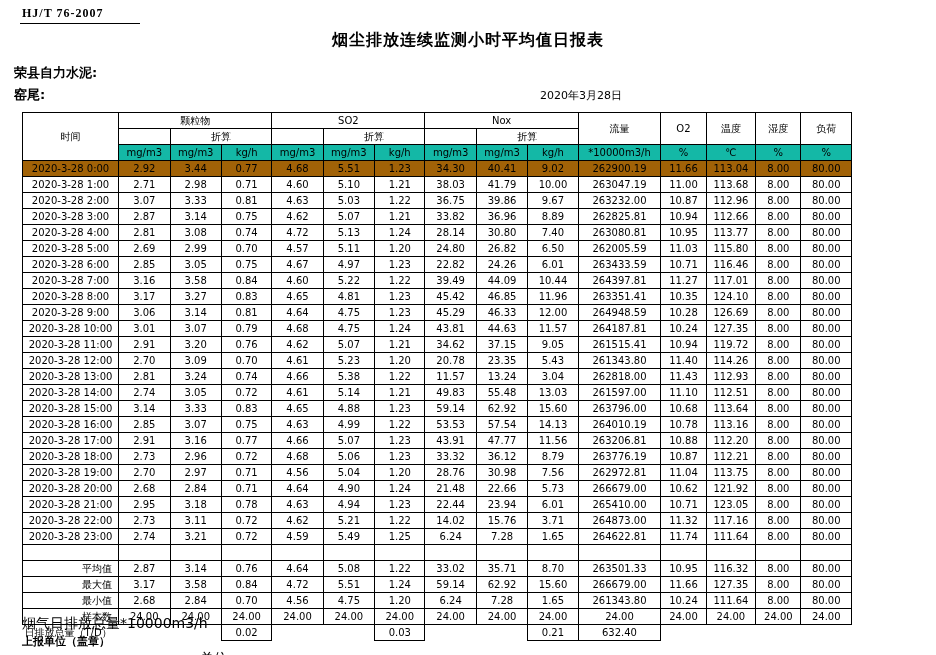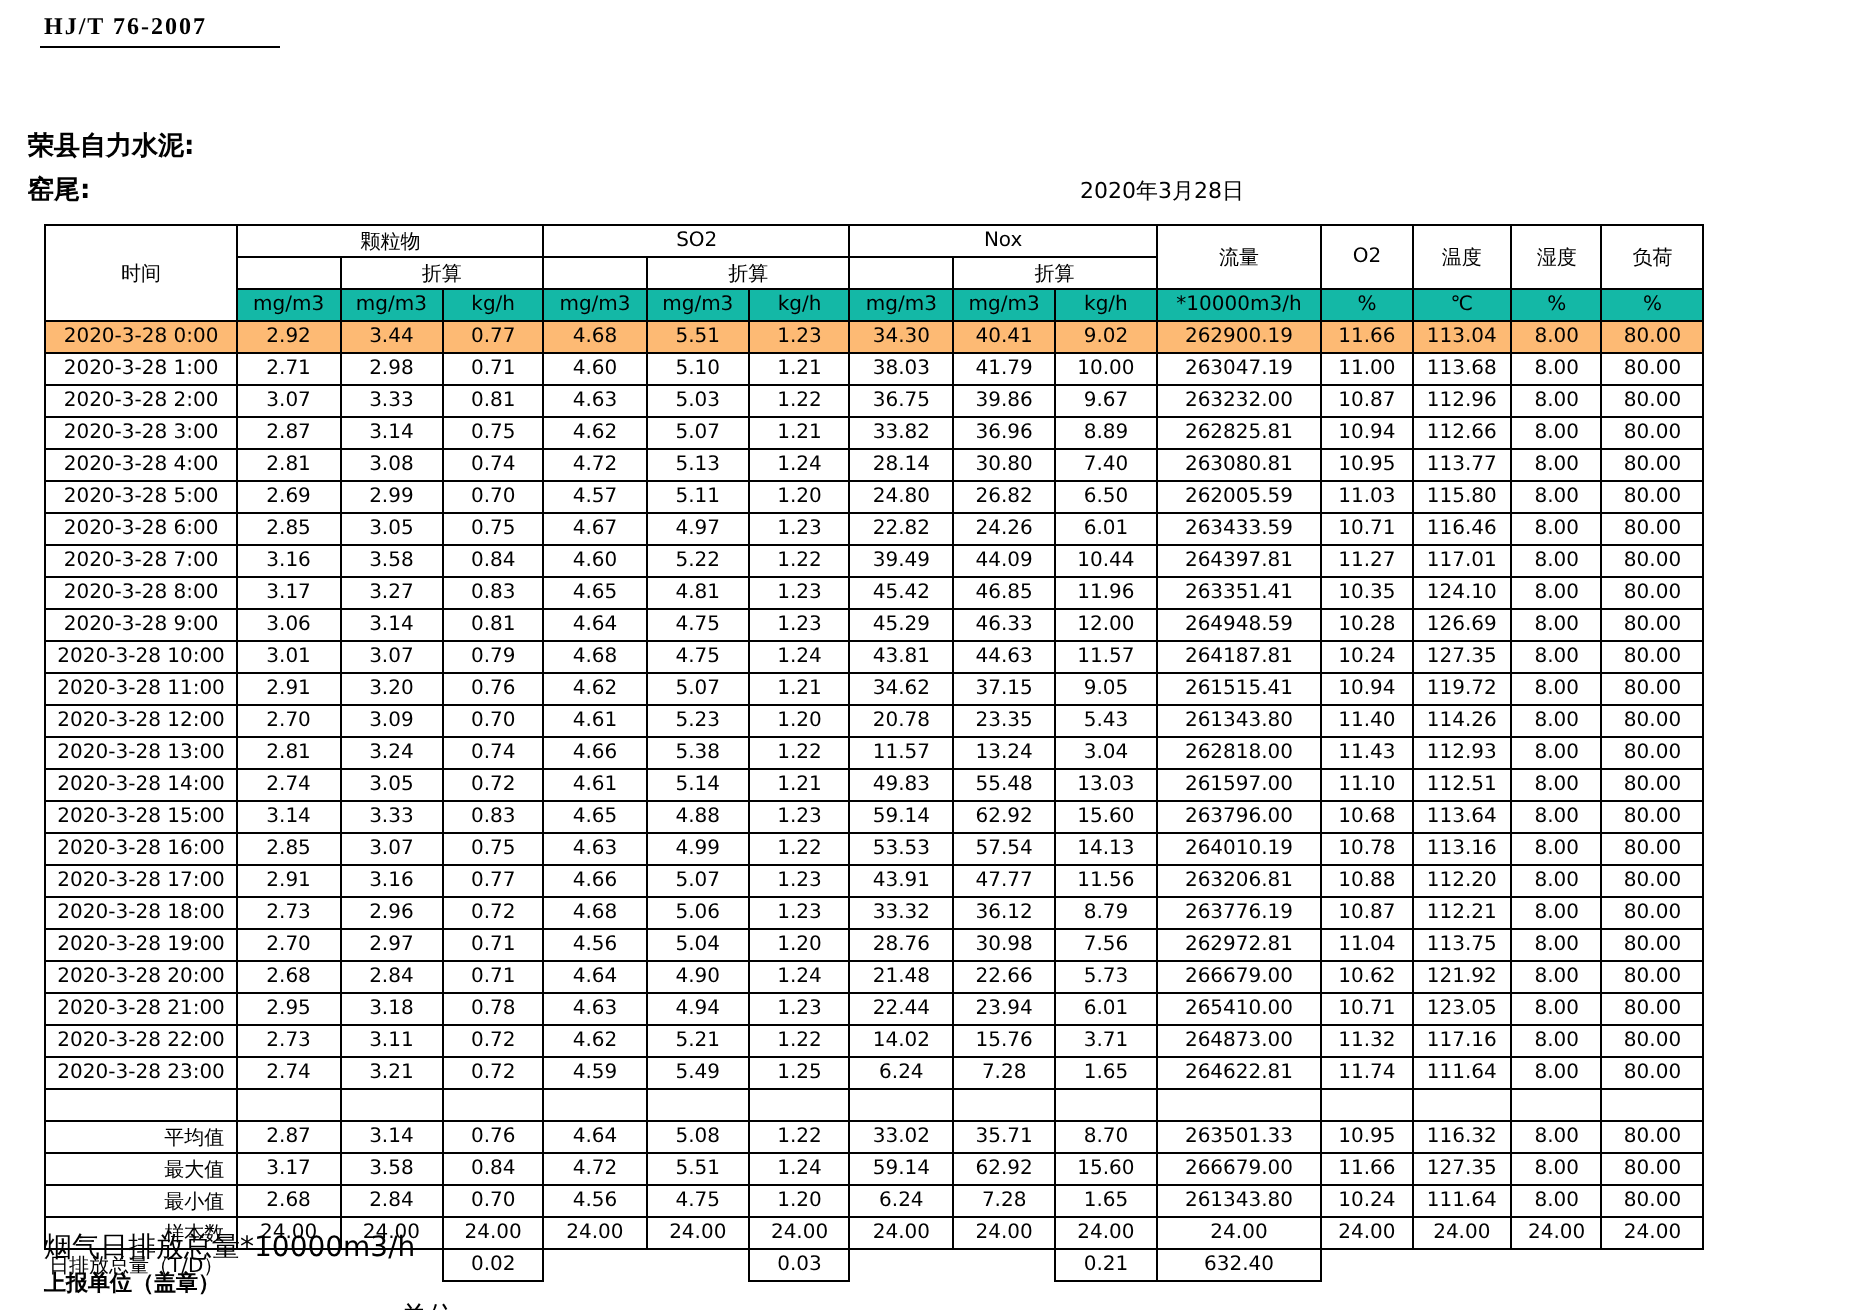--- a/index.html
+++ b/index.html
@@ -52,37 +52,38 @@
     font-size:10px;
     text-align:center;
     vertical-align:middle;
     padding:0;
     height:15px;
     font-weight:normal;
     font-family:"DejaVu Sans","Liberation Sans",sans-serif;
   }
   .grp{height:16px;}
   .unitrow td{background:#14b8a6;height:15px;}
-  .firstdata td{background:#fdba74;}
+  .firstdata td{background:#a16207;}
   .timecell{text-align:center;}
   .blankrow td{height:11px;border-left:1px solid #000;border-right:1px solid #000;border-top:1px solid #000;border-bottom:1px solid #000;}
   .lbl{font-size:11px;}
   .sumrow td{height:15px;}
 
   .footer1{position:absolute;left:22px;top:615px;font-size:14px;text-align:right;}
   .footer2{position:absolute;left:22px;top:634px;font-size:11px;font-weight:bold;}
   .footer3{position:absolute;left:200px;top:634px;font-size:14px;margin-top:16px;}
 </style>
 </head>
 <body>
 
 <div class="page">
 
   <div class="std-code">HJ/T  76-2007</div>
   <div class="rule"></div>
+  <div class="doc-title">烟尘排放连续监测小时平均值日报表</div>
   <div class="company">荣县自力水泥:</div>
   <div class="point">窑尾:</div>
   <div class="date">2020年3月28日</div>
 
   <table class="main">
     <colgroup>
       <col style="width:106px">
       <col style="width:54px">
         <col style="width:54px">
         <col style="width:54px">

